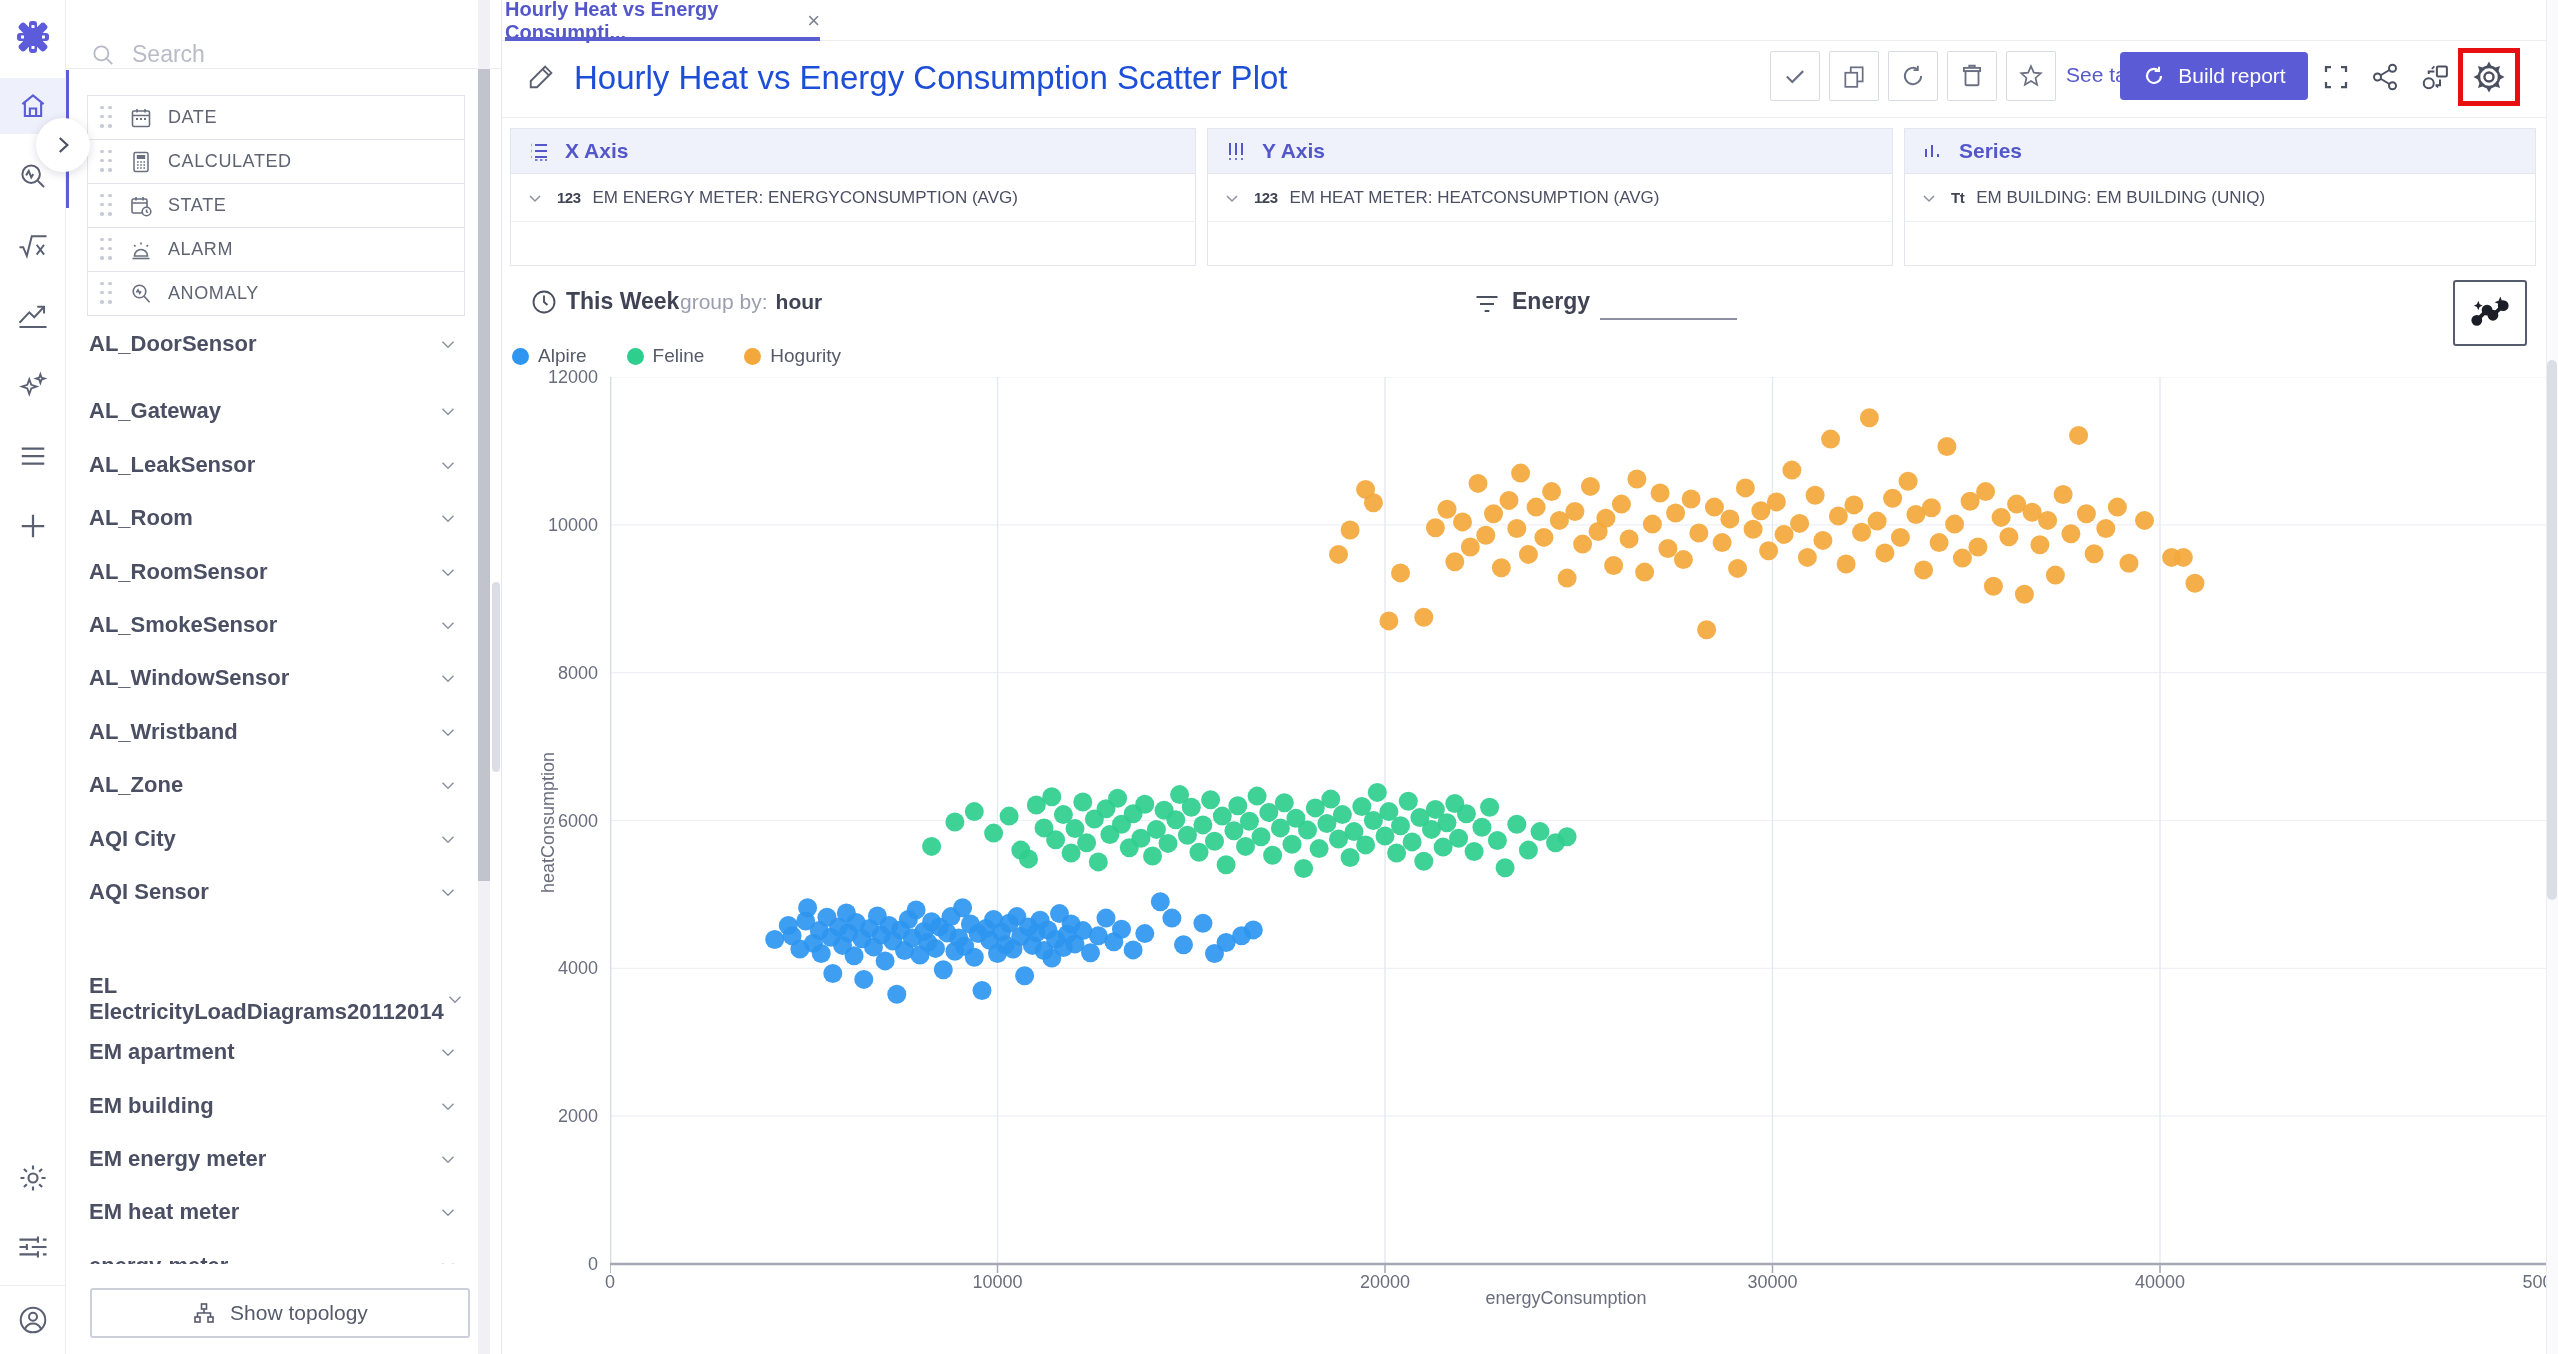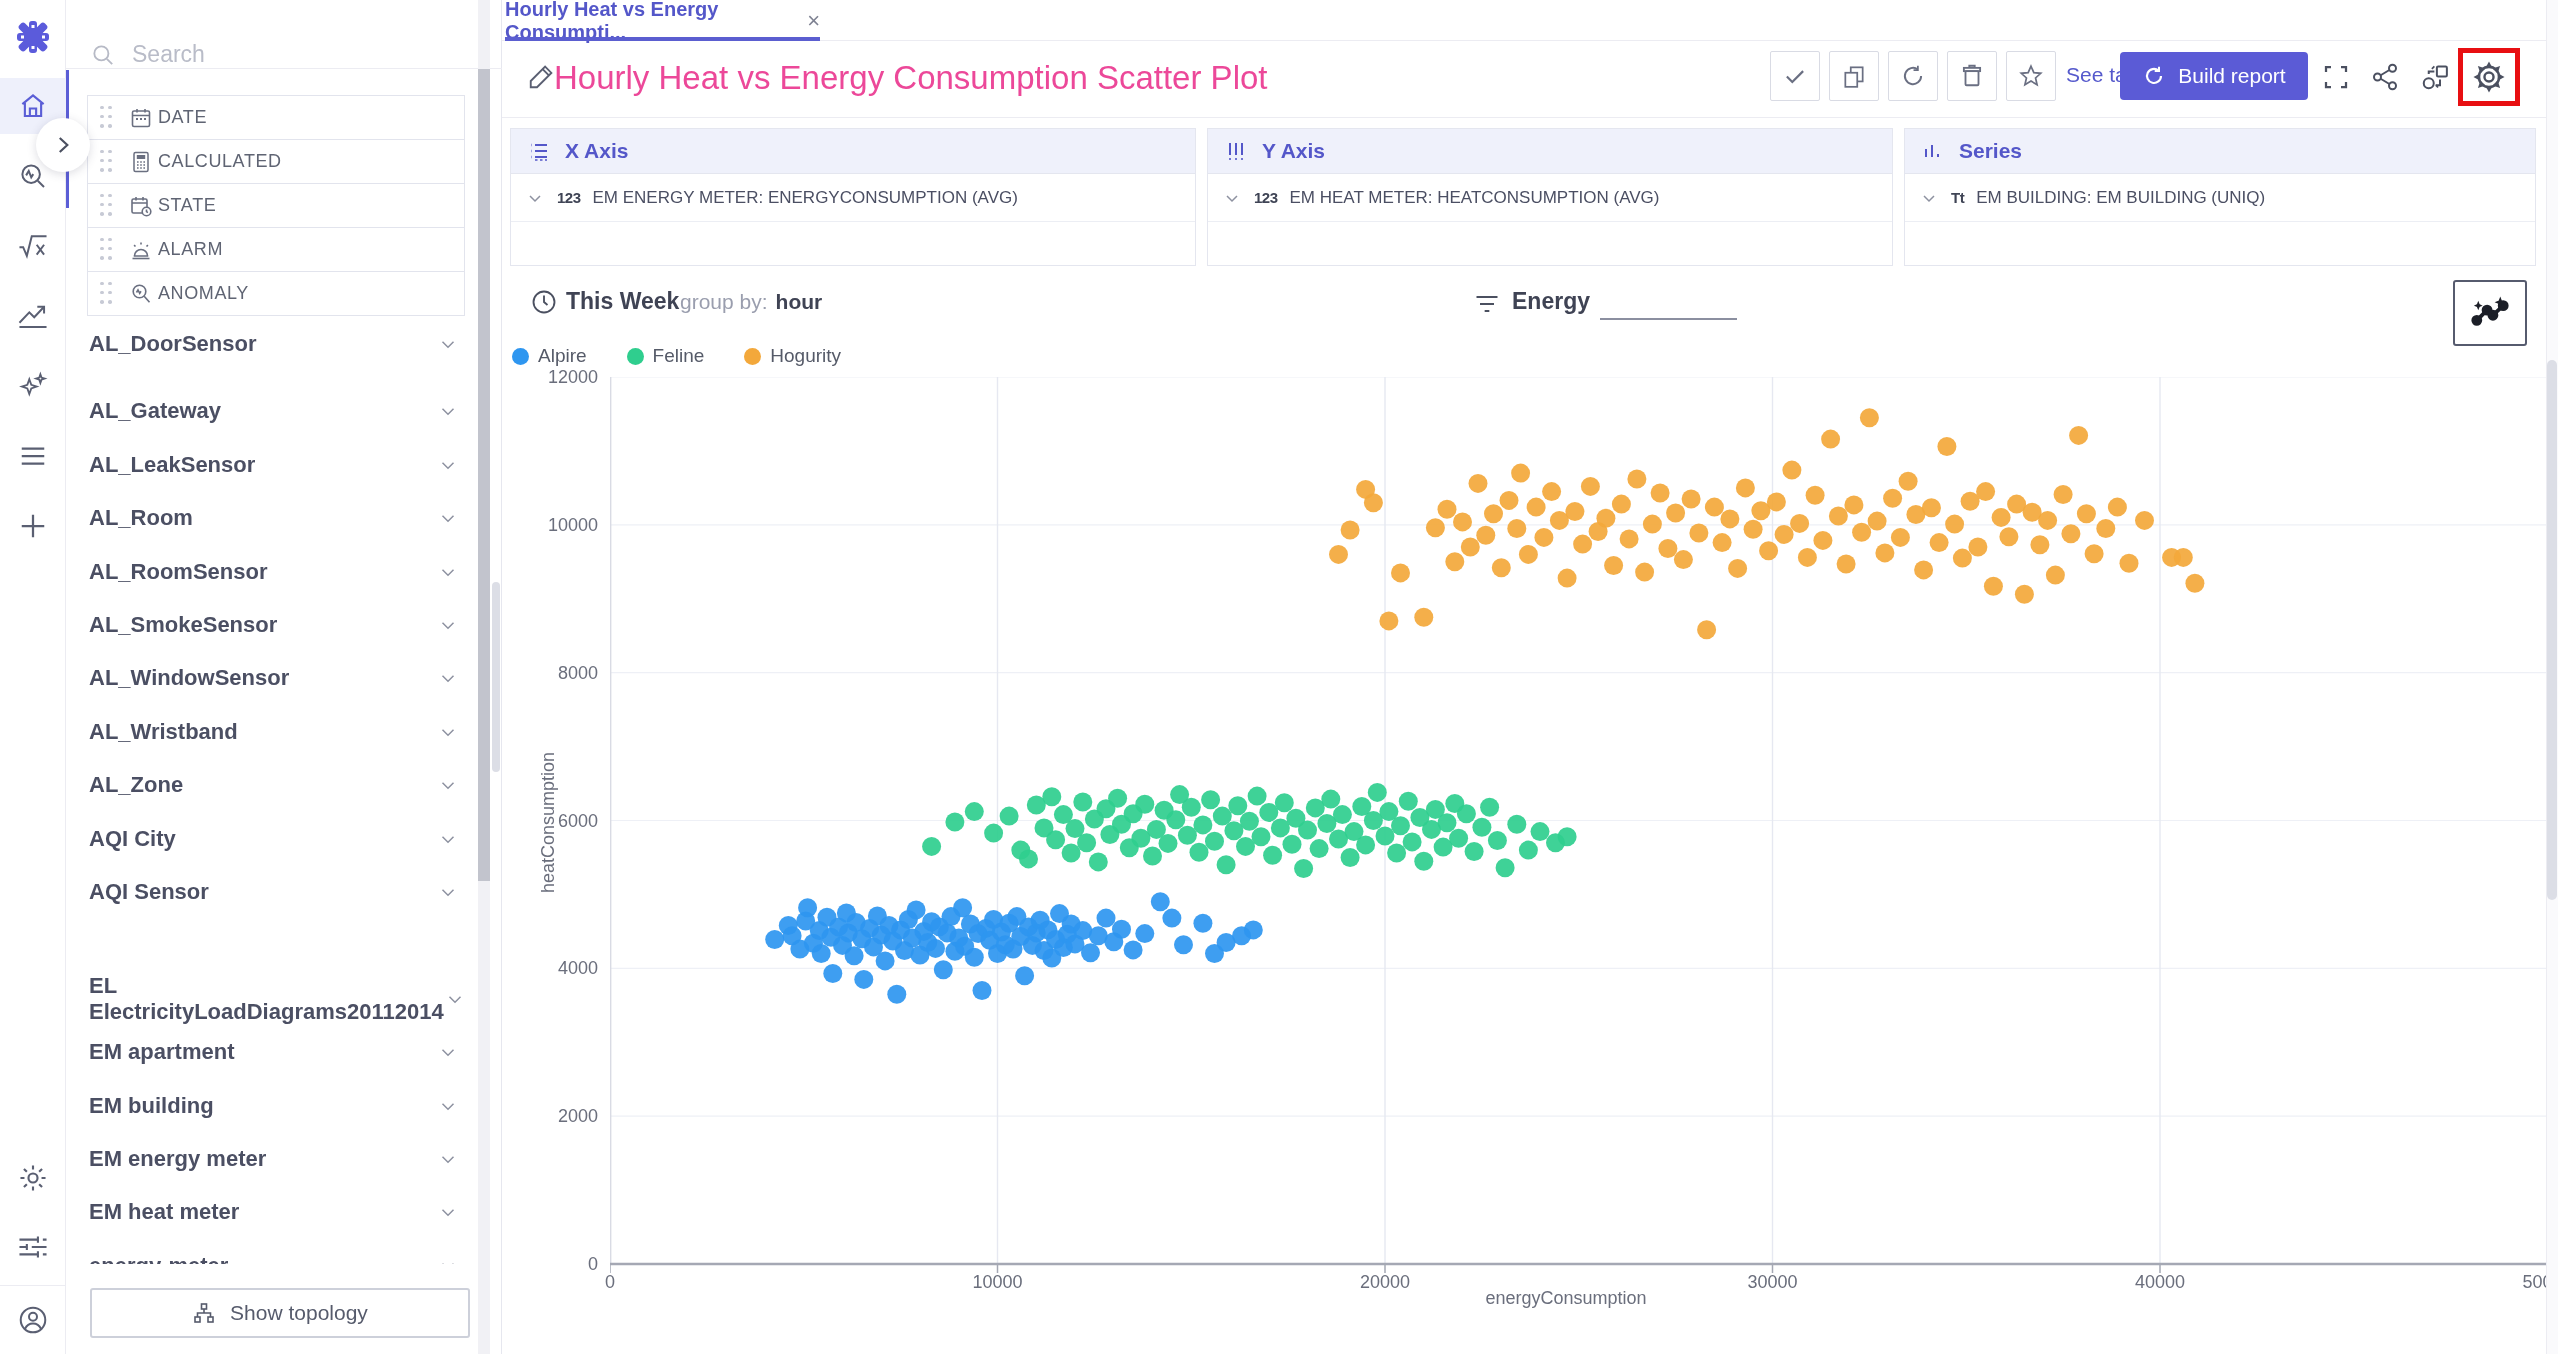--- a/index.html
+++ b/index.html
@@ -26,21 +26,21 @@
   .search-row { position:absolute; left:0; top:0; width:436px; height:69px; border-bottom:1px solid #ececf2; display:flex; align-items:flex-end; }
   .search-ic { margin-left:24px; color:#b7bac6; }
   .search-input { border:none; outline:none; font-size:23px; color:#555a6c; margin-left:16px; width:280px; font-family:"Liberation Sans",sans-serif; }
   .search-input::placeholder { color:#b9bcc8; }
   .active-indicator { position:absolute; left:0; top:70px; width:3px; height:138px; background:#5b5ed6; }
 
   .card { position:absolute; left:21px; width:378px; height:45px; background:#fff; border:1px solid #e2e4ed; display:flex; align-items:center; }
   .grip { width:14px; height:24px; margin-left:12px; display:grid; grid-template-columns:4px 4px; grid-gap:4px 4px; }
   .grip i { width:3.5px; height:3.5px; border-radius:50%; background:#c7cad5; }
   .card .f-ic { margin-left:14px; color:#6a6f80; width:26px; display:flex; justify-content:center; }
-  .card .f-label { margin-left:4px; font-size:18px; letter-spacing:.6px; color:#5f6473; }
+  .card .f-label { margin-left:14px; font-size:18px; letter-spacing:.6px; color:#5f6473; }
 
   .groups { position:absolute; left:23px; top:324px; width:376px; height:940px; overflow:hidden; }
   .group-item { position:absolute; left:0; width:376px; height:40px; display:flex; align-items:center; justify-content:space-between; cursor:pointer; }
   .group-item b { font-size:22px; font-weight:700; color:#4b4f63; }
   .group-item .chev { color:#8d91a0; margin-right:6px; }
 
   .sb-track { position:absolute; left:412px; top:0; width:12px; height:1354px; background:#f1f1f5; }
   .sb-thumb { position:absolute; left:412px; top:69px; width:12px; height:812px; background:#c2c4cd; }
   .sb-thumb2 { position:absolute; left:426px; top:582px; width:8px; height:190px; background:#dcdee6; border-radius:5px; }
 
@@ -50,21 +50,21 @@
   
   .main { position:absolute; left:502px; top:0; width:2056px; height:1354px; }
   .tabbar { position:absolute; left:0; top:0; width:2056px; height:41px; border-bottom:1px solid #ececf2; }
   .tab { position:absolute; left:3px; top:0; width:315px; height:41px; display:flex; align-items:center; justify-content:center; gap:18px; }
   .tab .t-label { color:#5457c9; font-weight:700; font-size:20px; }
   .tab .t-close { color:#7e8292; font-size:22px; cursor:pointer; }
   .tab-underline { position:absolute; left:3px; bottom:-1px; width:315px; height:4px; background:#5b5ed0; }
 
   .titlebar { position:absolute; left:0; top:41px; width:2056px; height:77px; border-bottom:1px solid #ececf2; }
   .pencil { position:absolute; left:25px; top:20px; color:#5a5f72; }
-  .page-title { position:absolute; left:52px; top:18px; font-size:33px; font-weight:400; color:#ec4899; }
+  .page-title { position:absolute; left:72px; top:18px; font-size:33px; font-weight:400; color:#1d4ed8; }
   .tbtn { position:absolute; top:10px; width:50px; height:50px; border:1px solid #d9dbe4; background:#fff; border-radius:2px;
     display:flex; align-items:center; justify-content:center; color:#6a6f82; cursor:pointer; }
   .see-task { position:absolute; left:1564px; top:22px; font-size:21px; color:#5559cc; cursor:pointer; }
   .btn-build { position:absolute; left:1618px; top:11px; width:188px; height:48px; background:#5b5bd6; border:none; border-radius:4px;
     color:#fff; font-size:21px; display:flex; align-items:center; justify-content:center; gap:12px; cursor:pointer; font-family:"Liberation Sans",sans-serif; }
   .hbtn { position:absolute; top:15px; width:42px; height:42px; display:flex; align-items:center; justify-content:center; color:#4b5060; cursor:pointer; }
   .red-box { position:absolute; left:1956px; top:7px; width:62px; height:58px; border:5px solid #e80f12; z-index:50; }
 
   
   .pbox { position:absolute; top:128px; height:138px; border:1px solid #e4e6ef; background:#fff; }

